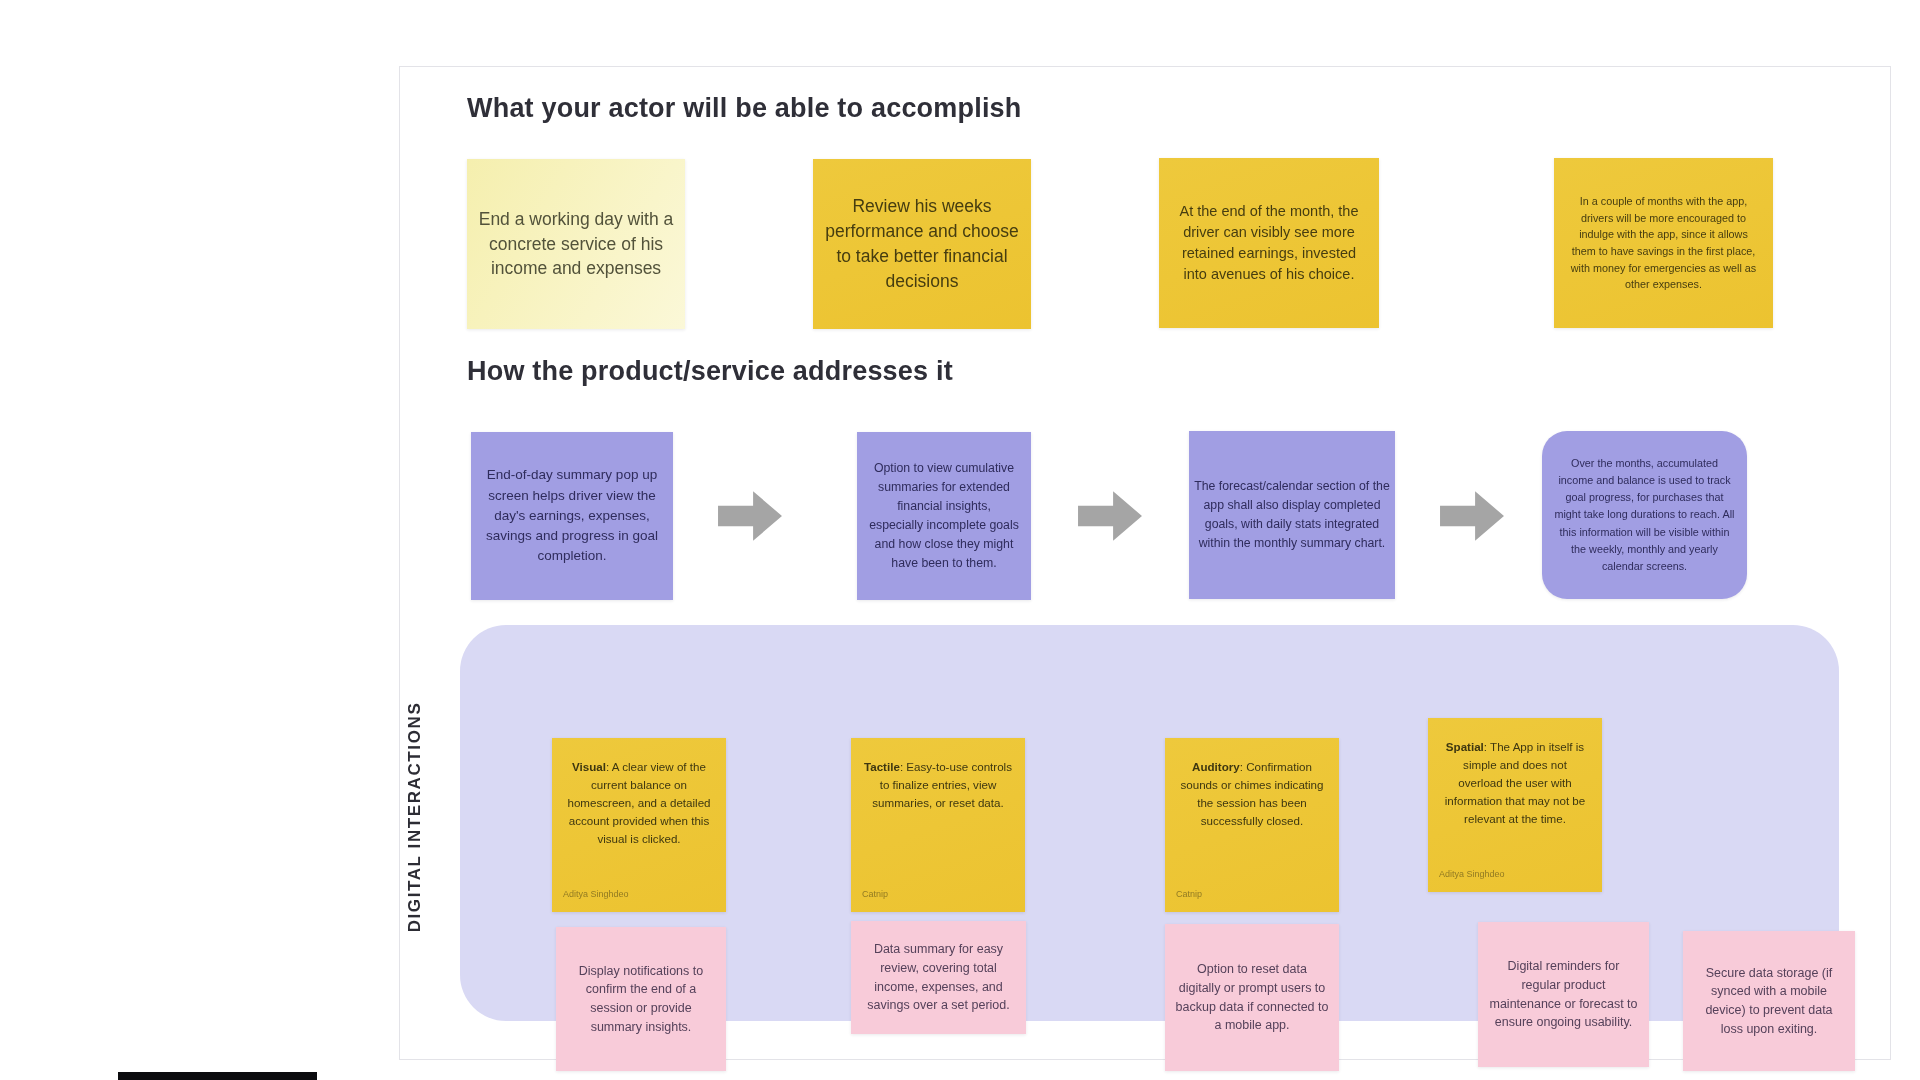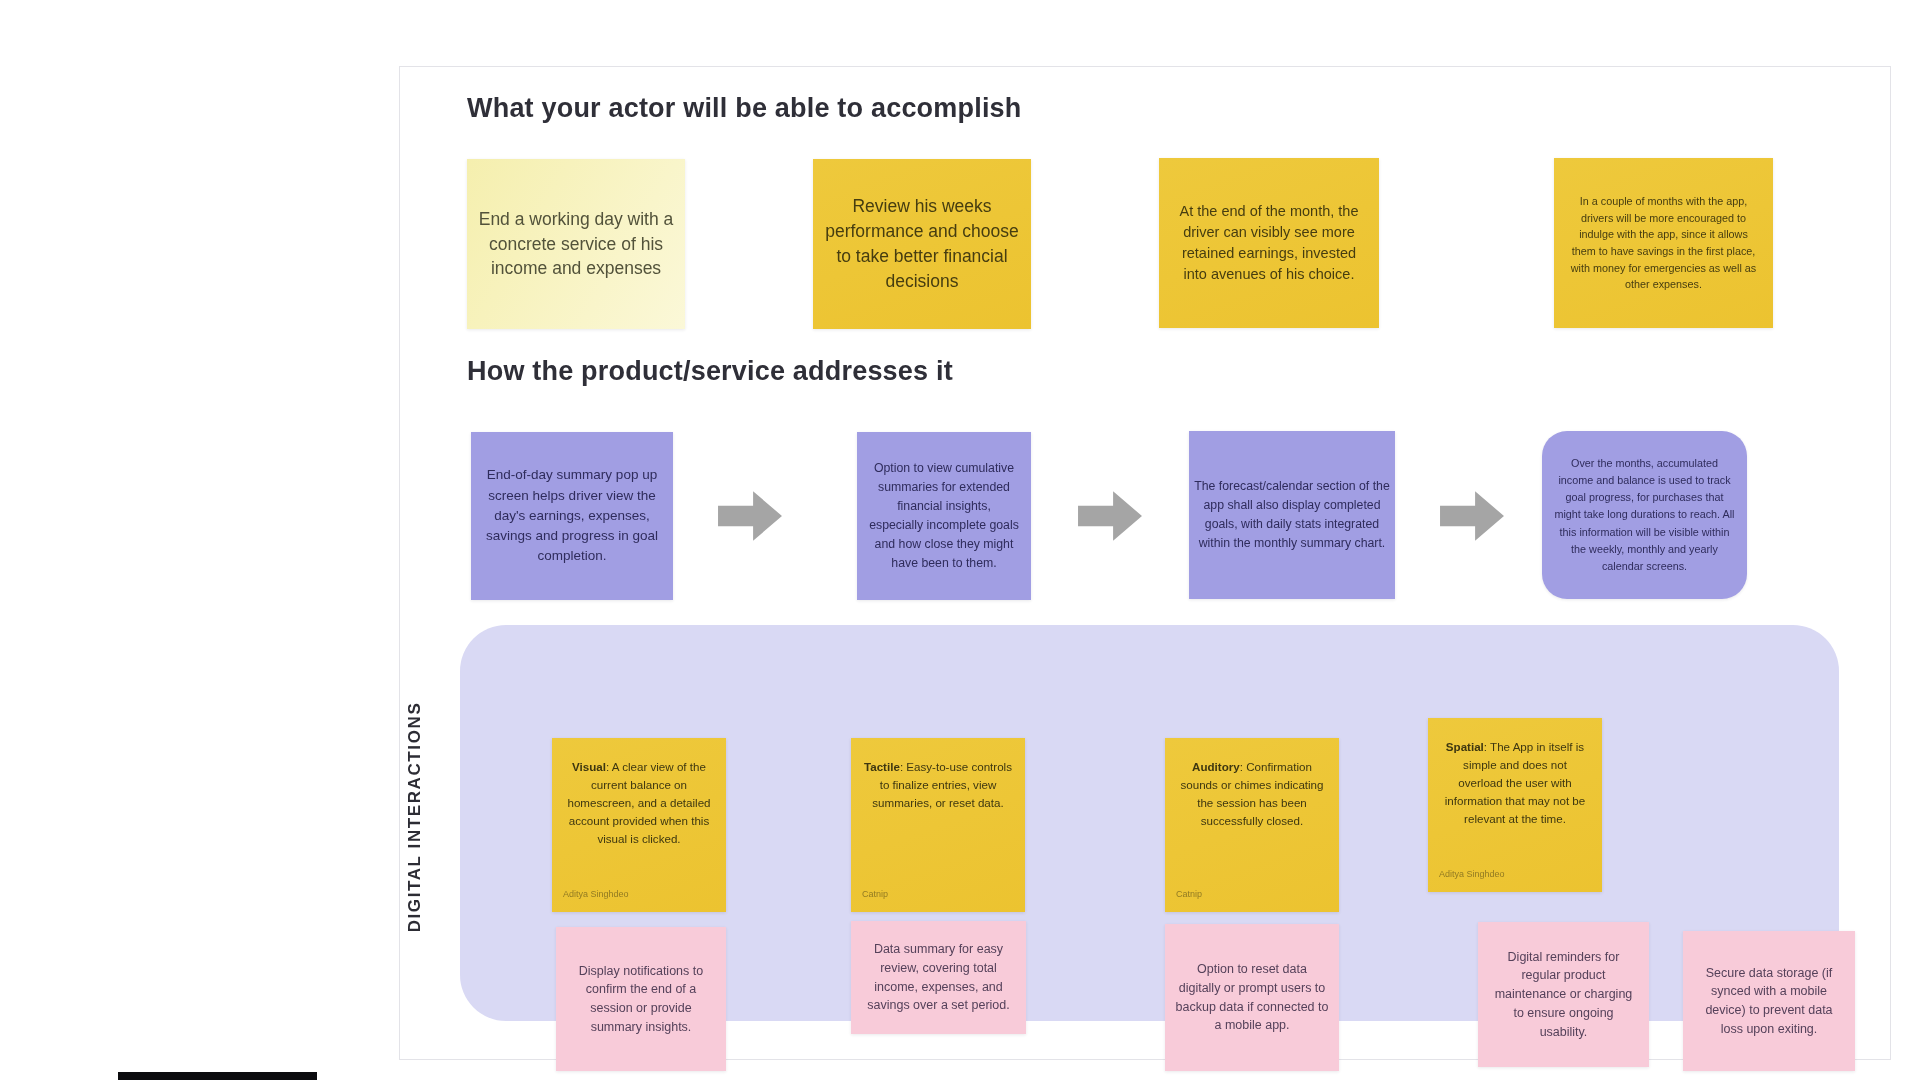--- a/index.html
+++ b/index.html
@@ -177,21 +177,21 @@
       <div id="kn0" class="pink">
           <p>Display notifications to confirm the end of a session or provide summary insights.</p>
         </div>
       <div id="kn1" class="pink">
           <p>Data summary for easy review, covering total income, expenses, and savings over a set period.</p>
         </div>
       <div id="kn2" class="pink">
           <p>Option to reset data digitally or prompt users to backup data if connected to a mobile app.</p>
         </div>
       <div id="kn3" class="pink">
-          <p>Digital reminders for regular product maintenance or charging to ensure ongoing usability.</p>
+          <p>Digital reminders for regular product maintenance or forecast to ensure ongoing usability.</p>
         </div>
       <div id="kn4" class="pink">
           <p>Secure data storage (if synced with a mobile device) to prevent data loss upon exiting.</p>
         </div>
     </div>
 
   </div>
 </div>
 
 </body></html>

